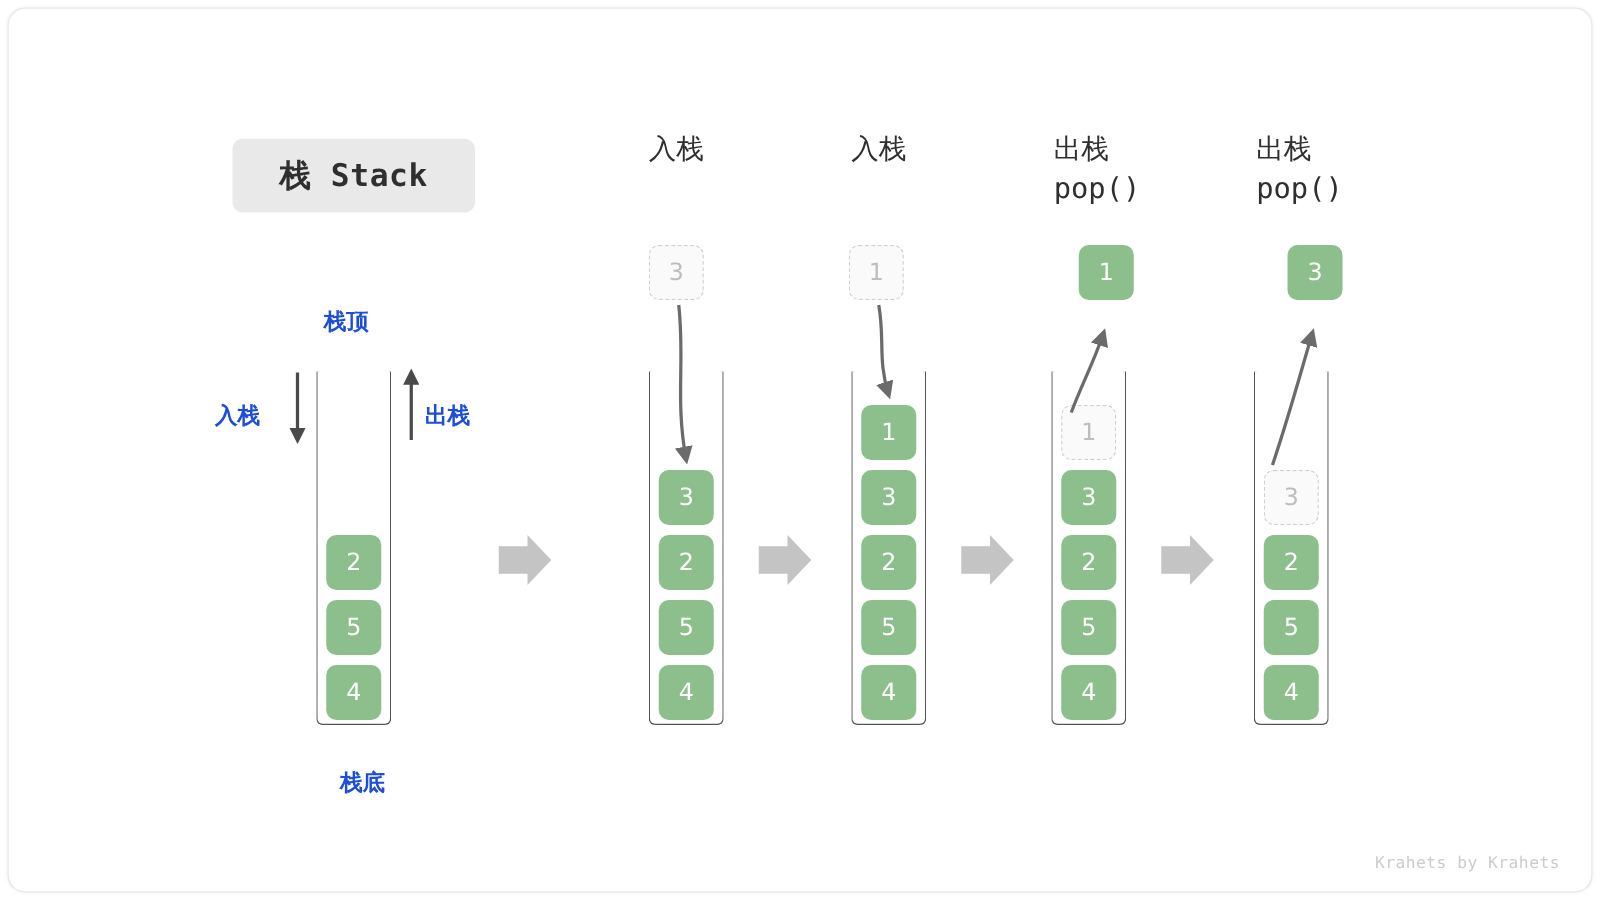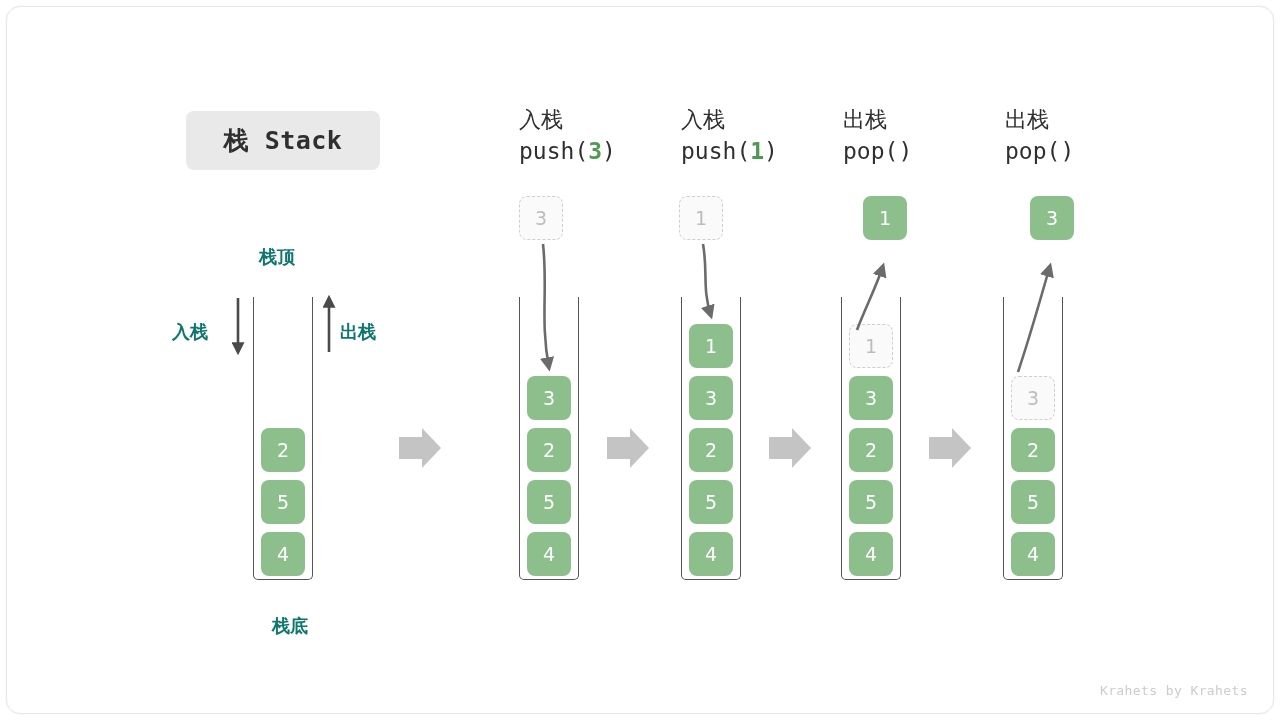--- a/index.html
+++ b/index.html
@@ -133,21 +133,21 @@
     background: #fafafa; color: #bdbdbd;
     border: 1.6px dashed #cfcfcf;
   }
 
   
   .side-label {
     position: absolute;
     font-family: "DejaVu Sans", sans-serif;
     font-size: 18px;
     font-weight: bold;
-    color: #0f766e;
+    color: #1d4ed8;
     white-space: pre;
     text-align: center;
   }
 
   
   svg.overlay {
     position: absolute;
     left: 0; top: 0;
     width: 1280px; height: 720px;
     pointer-events: none;
@@ -170,26 +170,24 @@
 
 <div id="canvas">
   <div class="frame"></div>
 
   <div class="title-chip">
     <span class="chip-text">栈 Stack</span>
   </div>
 
   <div class="col-head" style="left:519px; top:105px;">
     <div class="line1">入栈</div>
-    <div class="line2"><span>push(</span><span class="arg">3</span><span>)</span></div>
   </div>
 
   <div class="col-head" style="left:681px; top:105px;">
     <div class="line1">入栈</div>
-    <div class="line2"><span>push(</span><span class="arg">1</span><span>)</span></div>
   </div>
 
   <div class="col-head" style="left:843px; top:105px;">
     <div class="line1">出栈</div>
     <div class="line2"><span>pop(</span><span class="arg"></span><span>)</span></div>
   </div>
 
   <div class="col-head" style="left:1005px; top:105px;">
     <div class="line1">出栈</div>
     <div class="line2"><span>pop(</span><span class="arg"></span><span>)</span></div>

